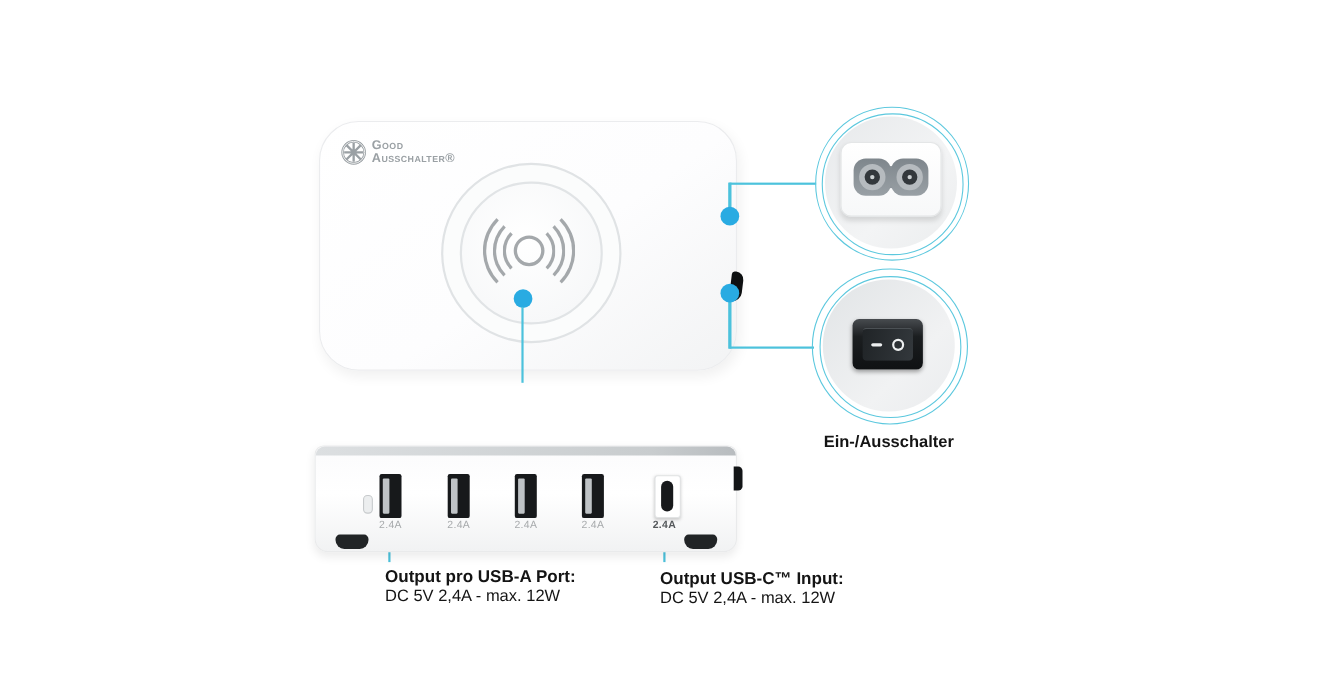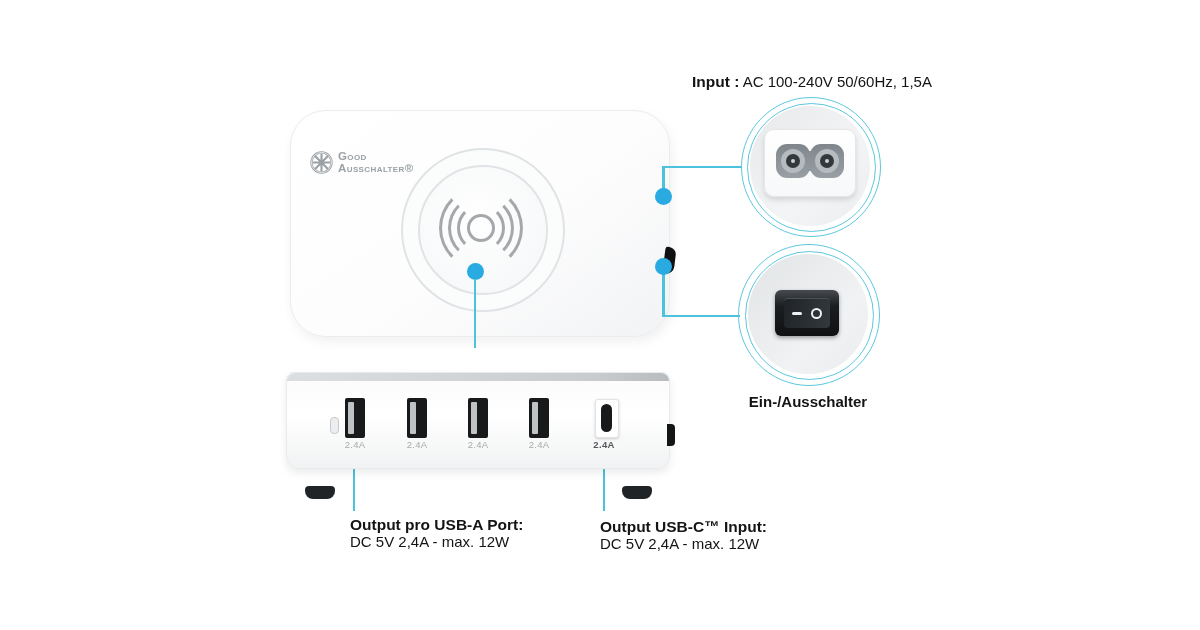--- a/index.html
+++ b/index.html
@@ -26,21 +26,21 @@
   .pad-outer{position:absolute;left:110px;top:37px;width:160px;height:160px;border-radius:50%;
     border:2px solid #e0e3e5;background:#fbfcfc;}
   .pad-inner{position:absolute;left:127px;top:54px;width:126px;height:126px;border-radius:50%;
     border:2px solid #e1e4e6;background:radial-gradient(circle at 45% 40%,#ffffff 0%,#f7f8f9 75%,#f1f2f3 100%);}
   .wave{position:absolute;left:135px;top:85px;width:110px;height:64px;}
   .wave .c{position:absolute;left:41px;top:18px;width:28px;height:28px;border:3px solid #a4a8ab;border-radius:50%;box-sizing:border-box;}
   .arc{position:absolute;border:3px solid transparent;border-radius:50%;box-sizing:border-box;}
   .arc.l{border-left-color:#a4a8ab;}
   .arc.rr{border-right-color:#a4a8ab;}
 
-  .logo{position:absolute;left:19px;top:16px;display:flex;align-items:center;margin-top:24px;}
+  .logo{position:absolute;left:19px;top:16px;display:flex;align-items:center;}
   .logo-text{margin-left:5px;color:#9aa0a4;font-variant:small-caps;font-weight:600;font-size:11.5px;line-height:11.5px;letter-spacing:0.4px;}
 
   .side-switch-top{position:absolute;left:664px;top:247px;width:11px;height:27px;background:#0e1011;
     border-radius:3px 8px 9px 3px;transform:rotate(7deg);}
 
   
   .c8-plate{position:absolute;left:14px;top:23px;width:90px;height:66px;border-radius:10px;
     background:linear-gradient(180deg,#ffffff 0%,#f7f8f9 100%);border:1px solid #e4e6e7;
     box-shadow:0 3px 5px rgba(0,0,0,0.12);}
   .c8-pod{position:absolute;top:14px;width:34px;height:34px;border-radius:11px;
@@ -55,21 +55,21 @@
   .sw-frame{position:absolute;left:27px;top:36px;width:64px;height:46px;border-radius:6px;
     background:linear-gradient(180deg,#474b4f 0%,#1b1e20 35%,#0f1113 100%);
     box-shadow:0 2px 4px rgba(0,0,0,0.35);}
   .sw-rocker{position:absolute;left:9px;top:8px;width:46px;height:30px;border-radius:4px;
     background:linear-gradient(100deg,#202427 0%,#33383c 100%);border-top:1px solid #4b5054;
     display:flex;align-items:center;justify-content:space-between;padding:0 8px;box-sizing:border-box;}
   .sw-dash{width:10px;height:2.5px;background:#eef0f1;border-radius:2px;}
   .sw-circ{width:11px;height:11px;border:2px solid #eef0f1;border-radius:50%;box-sizing:border-box;}
 
   
-  .device-front{position:absolute;left:286px;top:372px;width:382px;height:95px;border-radius:8px 8px 12px 12px;
+  .device-front{position:absolute;left:286px;top:405px;width:382px;height:95px;border-radius:8px 8px 12px 12px;
     background:linear-gradient(180deg,#fbfbfc 0%,#ffffff 45%,#f1f2f3 100%);
     border:1px solid #e9eaeb;box-shadow:0 4px 9px rgba(0,0,0,0.08);}
   .front-top{position:absolute;left:0;top:0;width:100%;height:8px;border-radius:8px 8px 0 0;
     background:linear-gradient(90deg,#dcdfe1 0%,#c8ccce 80%,#b8bcbf 100%);}
   .led{position:absolute;left:43px;top:44px;width:7px;height:15px;border-radius:4px;background:#eceeef;border:1px solid #c7cacc;}
   .usba{position:absolute;top:25px;width:20px;height:40px;background:#17191b;border-radius:2px;}
   .usba .tab{position:absolute;left:3px;top:4px;width:6px;height:32px;background:#bfc3c6;border-radius:1px;}
   .usbc-plate{position:absolute;left:308px;top:26px;width:22px;height:37px;background:#ffffff;border:1px solid #e1e3e4;
     border-radius:3px;box-shadow:0 1px 3px rgba(0,0,0,0.18);}
   .usbc-slot{position:absolute;left:5px;top:4px;width:11px;height:28px;background:#17191b;border-radius:6px;}
@@ -182,23 +182,20 @@
     <div class="plabel" style="left:48px;">2.4A</div>
     <div class="plabel" style="left:110px;">2.4A</div>
     <div class="plabel" style="left:171px;">2.4A</div>
     <div class="plabel" style="left:232px;">2.4A</div>
     <div class="plabel dark" style="left:297px;">2.4A</div>
   </div>
   <div class="foot" style="left:305px;top:486px;"></div>
   <div class="foot" style="left:622px;top:486px;"></div>
   <div class="side-tab-front"></div>
 
-  <div class="ann" style="left:692px;top:73px;">
-    <span class="b">Input :</span><span class="r"> AC 100-240V 50/60Hz, 1,5A</span>
-  </div>
 
   <div class="ann" style="left:471px;top:344px;">
   </div>
 
   <div class="ann b" style="left:738px;top:393px;width:140px;text-align:center;font-weight:700;">Ein-/Ausschalter</div>
 
   <div class="ann" style="left:350px;top:516px;">
     <div class="b">Output pro USB-A Port:</div>
     <div class="r">DC 5V 2,4A - max. 12W</div>
   </div>

